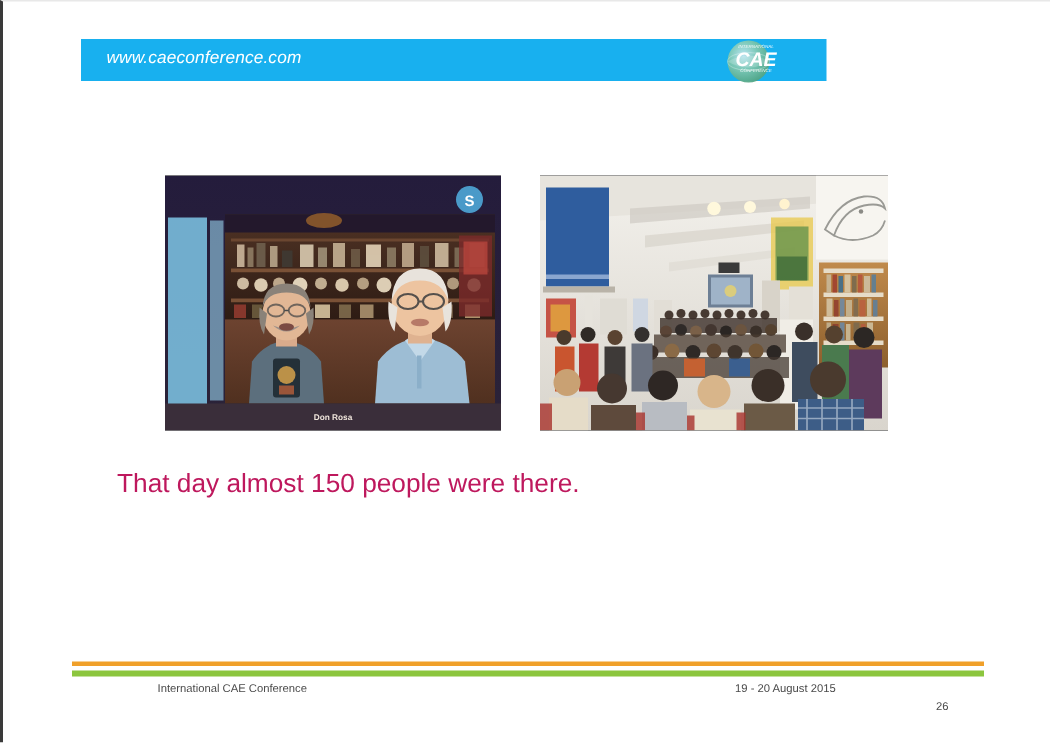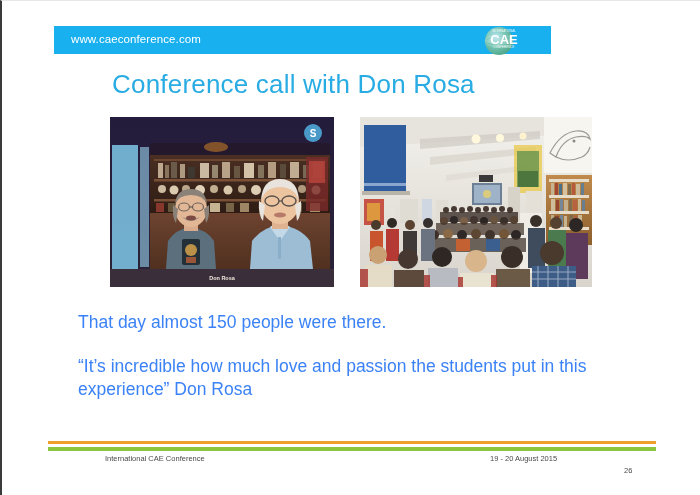--- a/index.html
+++ b/index.html
@@ -26,20 +26,21 @@
   }
 
   
   .header-bar {
     position: absolute;
     left: 52px;
     top: 25px;
     width: 497px;
     height: 28px;
     background: #18b0ef;
+    font-style: italic;
   }
   .header-url {
     position: absolute;
     left: 17px;
     top: 7px;
     font-size: 11.5px;
     color: #ffffff;
     letter-spacing: 0.1px;
     font-family: "Liberation Sans", sans-serif;
   }
@@ -84,21 +85,21 @@
     top: 116px;
     width: 232px;
     height: 170px;
   }
   .photo svg { display:block; width:100%; height:100%; }
 
   
   .body-line {
     position: absolute;
     font-family: "Liberation Sans", sans-serif;
-    color: #3b82f6;
+    color: #be185d;
     font-size: 17.5px;
     line-height: 23px;
   }
   .line-count {
     left: 76px;
     top: 310px;
     white-space: nowrap;
   }
   .line-quote {
     left: 76px;
@@ -155,21 +156,20 @@
         <circle cx="22" cy="20" r="14" fill="url(#globeGrad)" opacity="0.95"></circle>
         <path d="M8 20 Q22 12 36 20 Q22 28 8 20 Z" fill="#ffffff" opacity="0.18"></path>
         <ellipse cx="22" cy="20" rx="14" ry="6" fill="none" stroke="#ffffff" stroke-width="0.6" opacity="0.35"></ellipse>
         <text x="27" y="23" font-family="Liberation Sans, sans-serif" font-size="13" font-weight="bold" fill="#ffffff" text-anchor="middle">CAE</text>
         <text x="27" y="11" font-family="Liberation Sans, sans-serif" font-size="3" fill="#ffffff" text-anchor="middle" opacity="0.9">INTERNATIONAL</text>
         <text x="27" y="27" font-family="Liberation Sans, sans-serif" font-size="3" fill="#ffffff" text-anchor="middle" opacity="0.9">CONFERENCE</text>
       </svg>
     </div>
   </div>
 
-  <div class="slide-title">Conference call with Don Rosa</div>
 
   <div class="photo photo-skype">
     <svg viewBox="0 0 224 170" xmlns="http://www.w3.org/2000/svg" preserveAspectRatio="none">
       <defs>
         <linearGradient id="screenBg" x1="0" y1="0" x2="0" y2="1">
           <stop offset="0%" stop-color="#241c3c"></stop>
           <stop offset="100%" stop-color="#2b2338"></stop>
         </linearGradient>
         <linearGradient id="wood" x1="0" y1="0" x2="0" y2="1">
           <stop offset="0%" stop-color="#4a2f22"></stop>
@@ -475,21 +475,20 @@
           <rect x="64" y="158" width="6" height="12"></rect>
           <rect x="98" y="160" width="5" height="10"></rect>
           <rect x="131" y="158" width="6" height="12"></rect>
         </g>
       </g>
     </svg>
   </div>
 
   <div class="body-line line-count">That day almost 150 people were there.</div>
 
-  <div class="body-line line-quote">“It’s incredible how much love and passion the students put in this experience” Don Rosa</div>
 
   <div class="footer-rule-orange"></div>
   <div class="footer-rule-green"></div>
 
   <div class="footer-text footer-left">International CAE Conference</div>
   <div class="footer-text footer-mid">19 - 20 August 2015</div>
   <div class="footer-text footer-right">26</div>
 
 </div>
 

